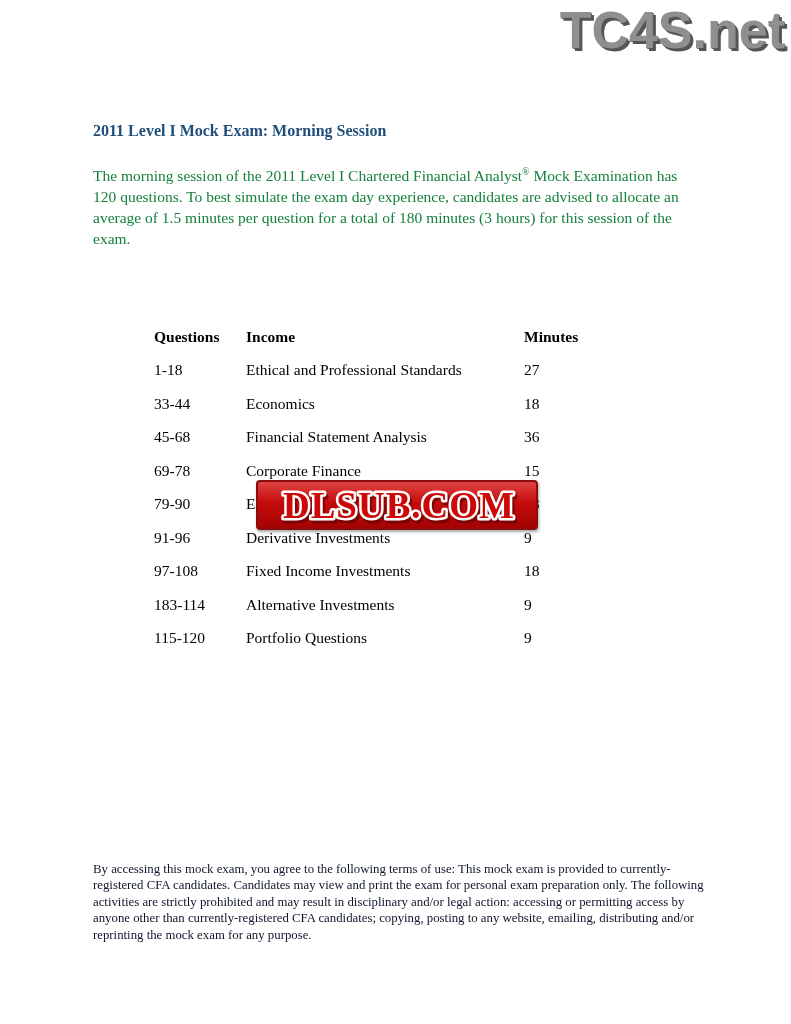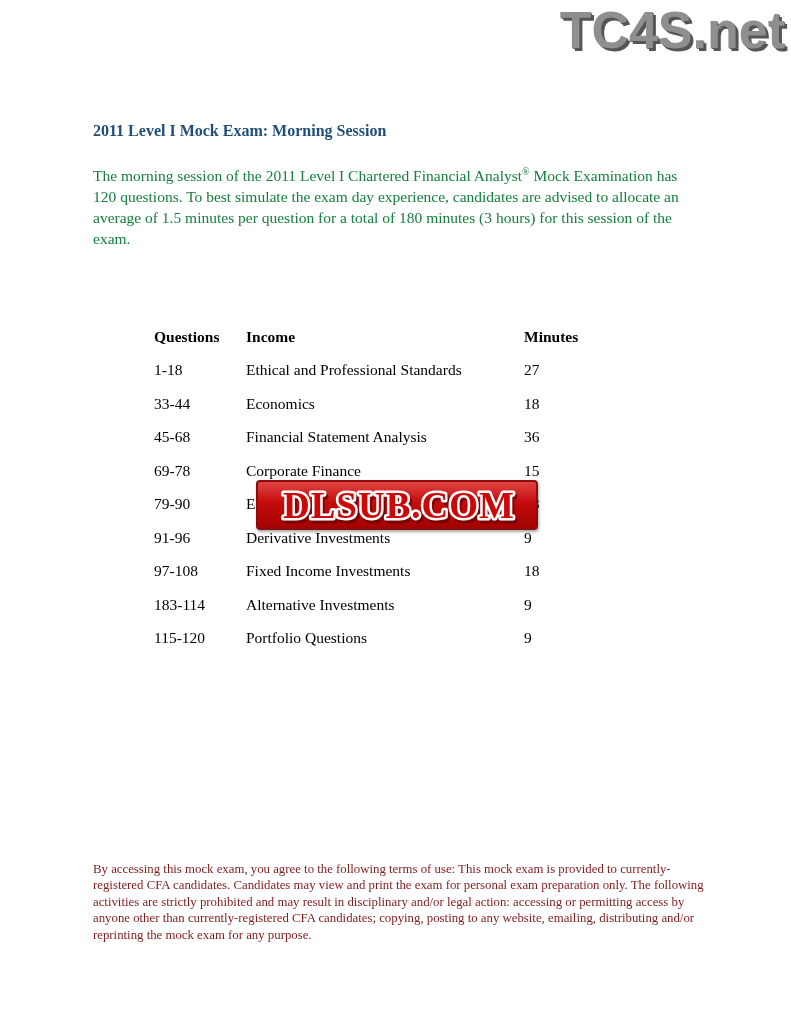--- a/index.html
+++ b/index.html
@@ -80,21 +80,21 @@
     paint-order:stroke;
     filter:drop-shadow(2px 3px 0 rgba(90,0,0,0.6));
   }
 
   .terms {
     position:absolute; left:93px; top:861px;
     margin:0;
     width:612px;
     font-size:12.8px;
     line-height:16.4px;
-    color:#7f1d1d;
+    color:#0f172a;
   }
 
   .tx-logo {
     position:absolute; top:1020px; right:8px;
     font-family:"Liberation Serif", serif;
     font-weight:bold;
     font-size:38px;
     letter-spacing:1px;
     color:#0f766e;
     text-shadow:

